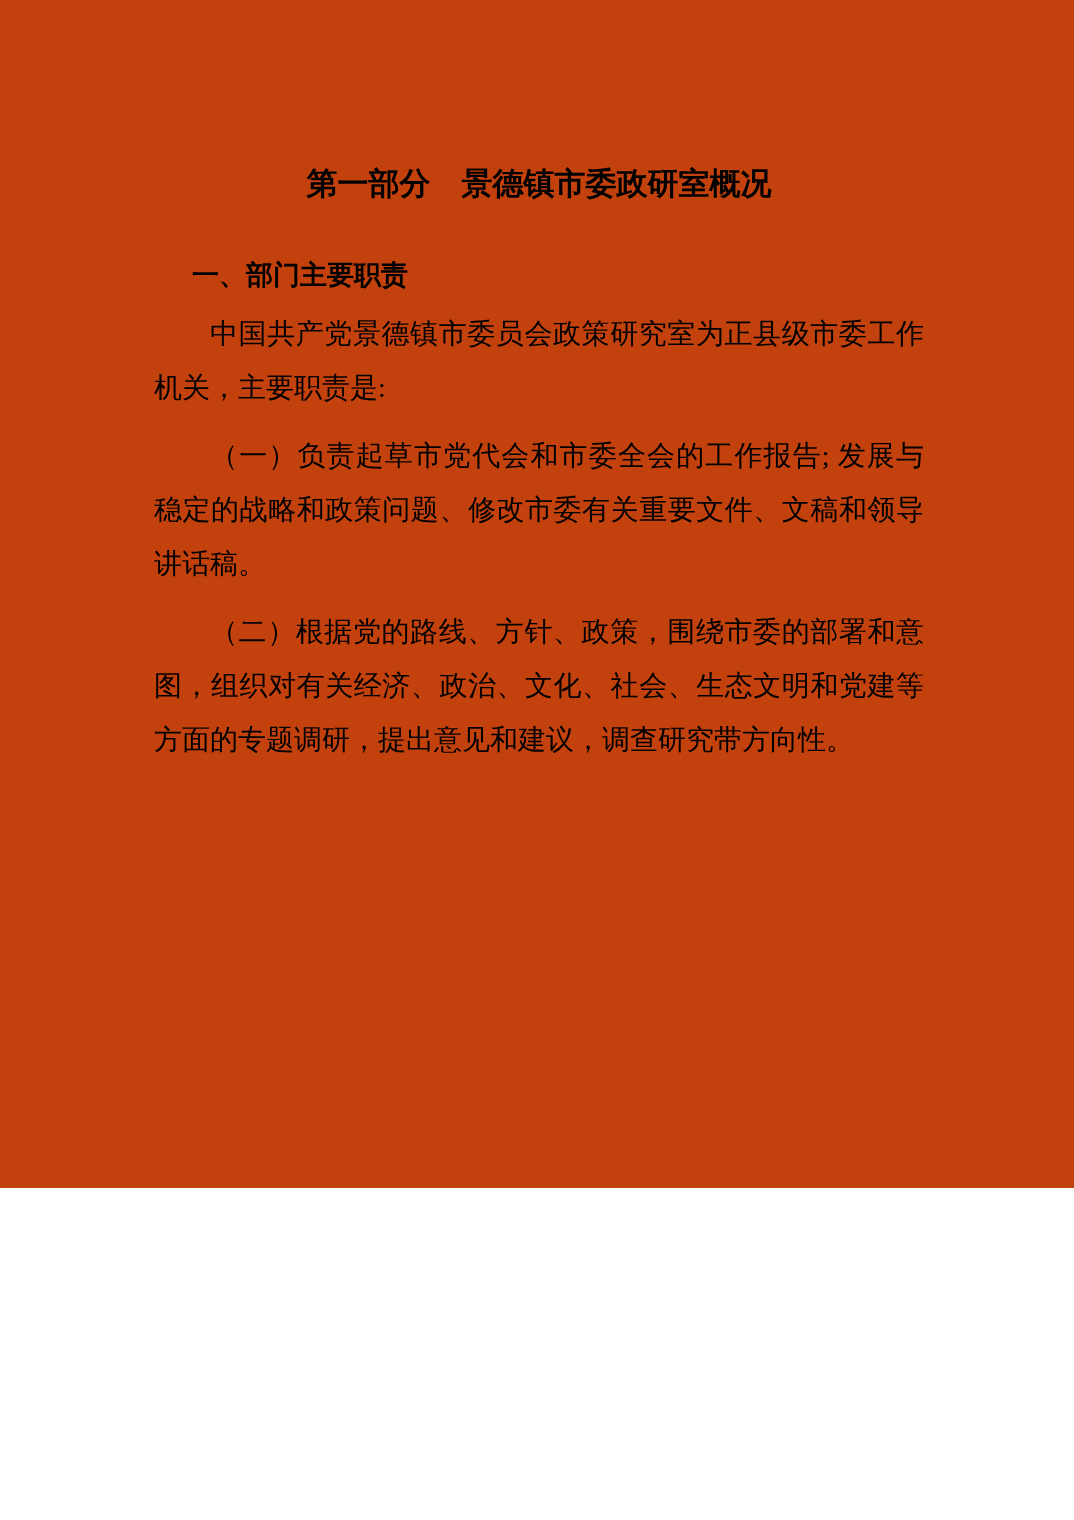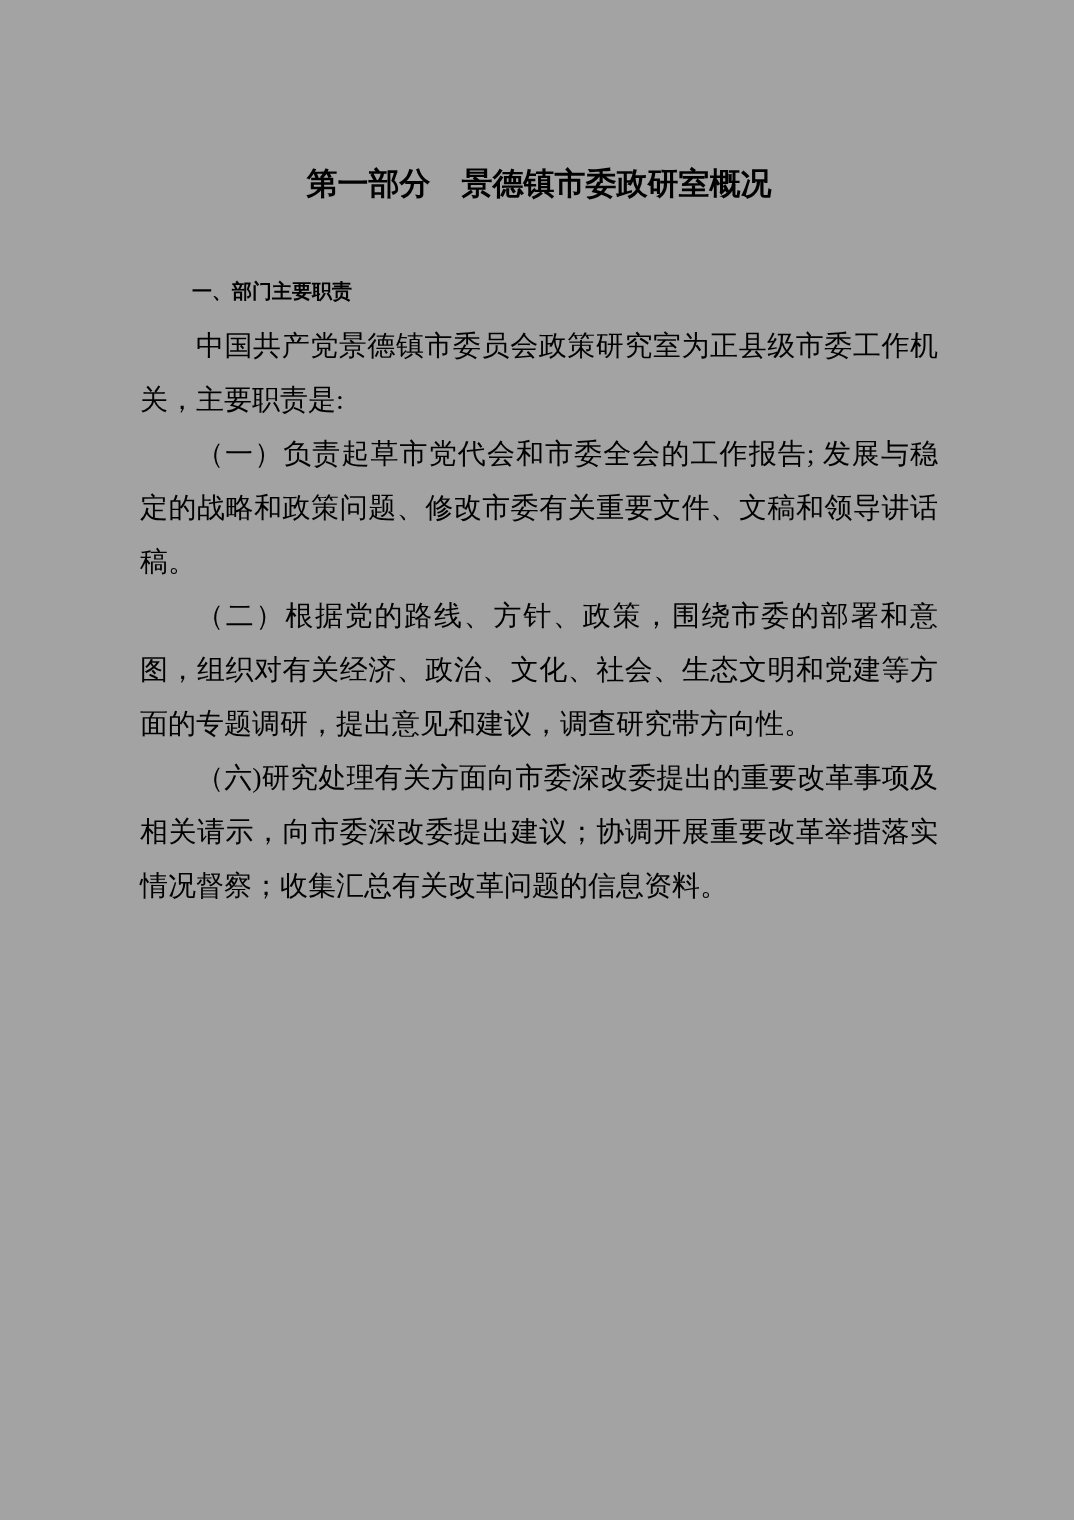--- a/index.html
+++ b/index.html
@@ -3,55 +3,55 @@
 <meta charset="utf-8">
 <style>
   html, body {
     margin: 0;
     padding: 0;
     background: #ffffff;
   }
   .page {
     position: relative;
     width: 1074px;
-    height: 1520px;
-    background: #a3a3a3;
+    height: 1188px;
+    background: #c2410c;
     color: #000000;
     overflow: hidden;
   }
   .content {
     position: absolute;
     left: 140px;
     top: 0;
     width: 798px;
   }
   .doc-title {
     margin: 163px 0 0 0;
     font-family: "Liberation Sans", "DejaVu Sans", sans-serif;
     font-weight: bold;
     font-size: 31px;
     line-height: 42px;
     text-align: center;
     color: #000000;
     letter-spacing: 0px;
   }
   .section-heading {
-    margin: 68px 0 0 0;
+    margin: 52px 0 0 0;
     padding-left: 52px;
     font-family: "Liberation Sans", "DejaVu Sans", sans-serif;
     font-weight: bold;
-    font-size: 20px;
+    font-size: 27px;
     line-height: 36px;
     color: #000000;
   }
   .doc-body {
     margin-top: 10px;
   }
   .doc-body p {
-    margin: 0;
+    margin: 14px;
     font-family: "Liberation Serif", "DejaVu Serif", serif;
     font-weight: normal;
     font-size: 28px;
     line-height: 54px;
     text-align: justify;
     text-justify: inter-character;
     text-indent: 2em;
     color: #000000;
   }
 </style>
@@ -62,17 +62,16 @@
   <div class="content">
 
     <h1 class="doc-title">第一部分　景德镇市委政研室概况</h1>
 
     <h2 class="section-heading">一、部门主要职责</h2>
 
     <div class="doc-body">
       <p>中国共产党景德镇市委员会政策研究室为正县级市委工作机关，主要职责是:</p>
       <p>（一）负责起草市党代会和市委全会的工作报告; 发展与稳定的战略和政策问题、修改市委有关重要文件、文稿和领导讲话稿。</p>
       <p>（二）根据党的路线、方针、政策，围绕市委的部署和意图，组织对有关经济、政治、文化、社会、生态文明和党建等方面的专题调研，提出意见和建议，调查研究带方向性。</p>
-      <p>（六)研究处理有关方面向市委深改委提出的重要改革事项及相关请示，向市委深改委提出建议；协调开展重要改革举措落实情况督察；收集汇总有关改革问题的信息资料。</p>
     </div>
 
   </div>
 </div>
 
 </body></html>

